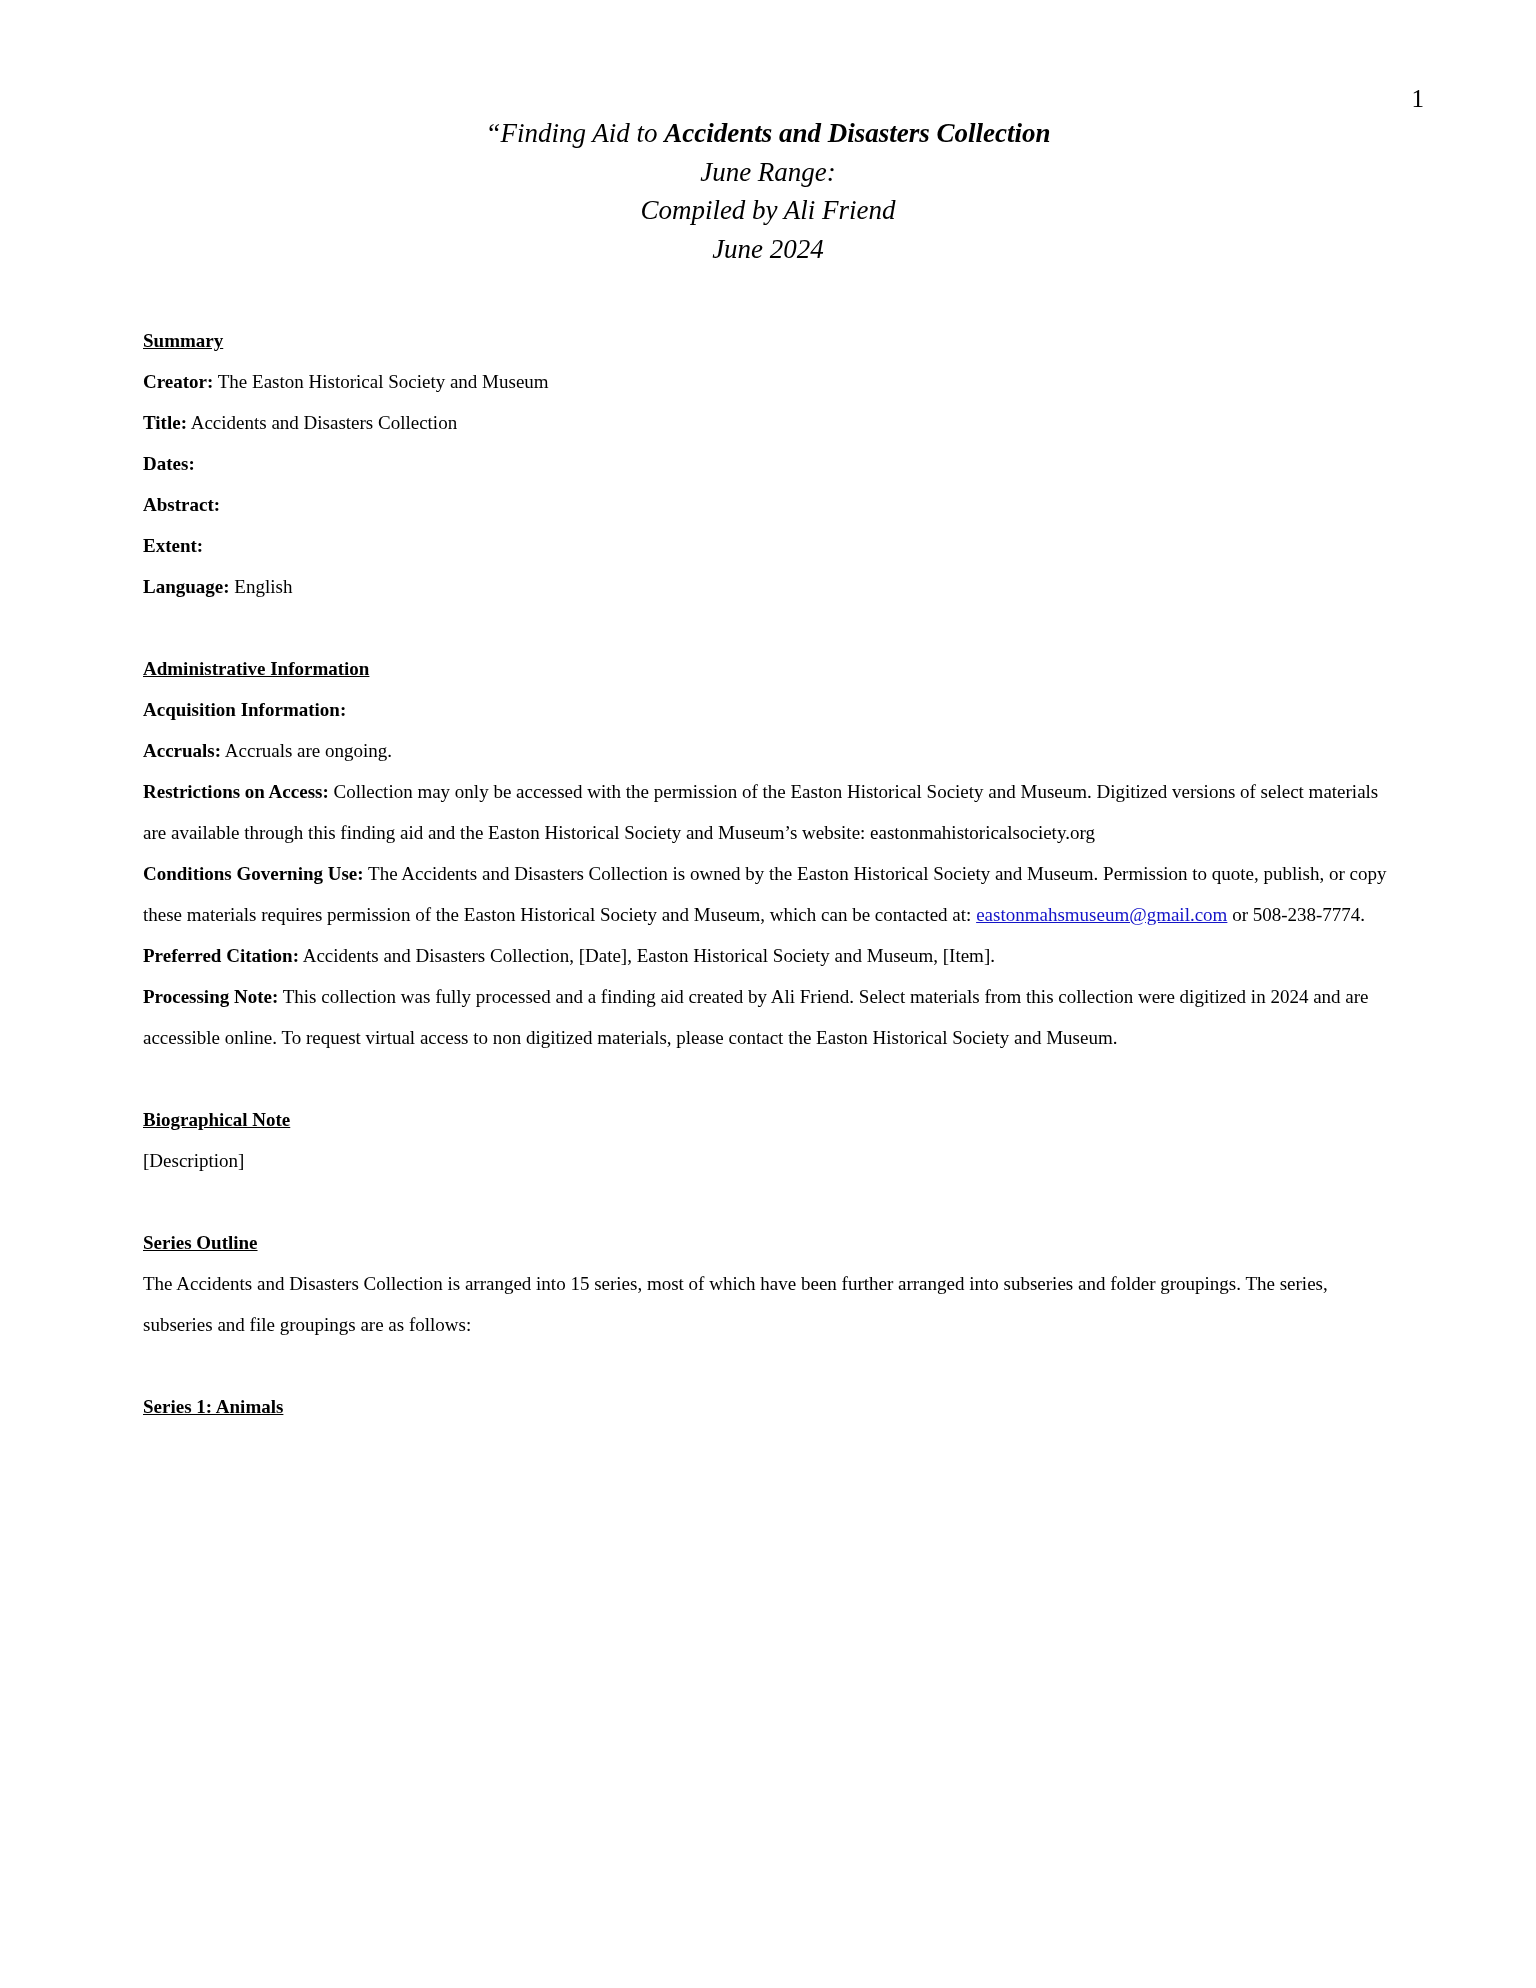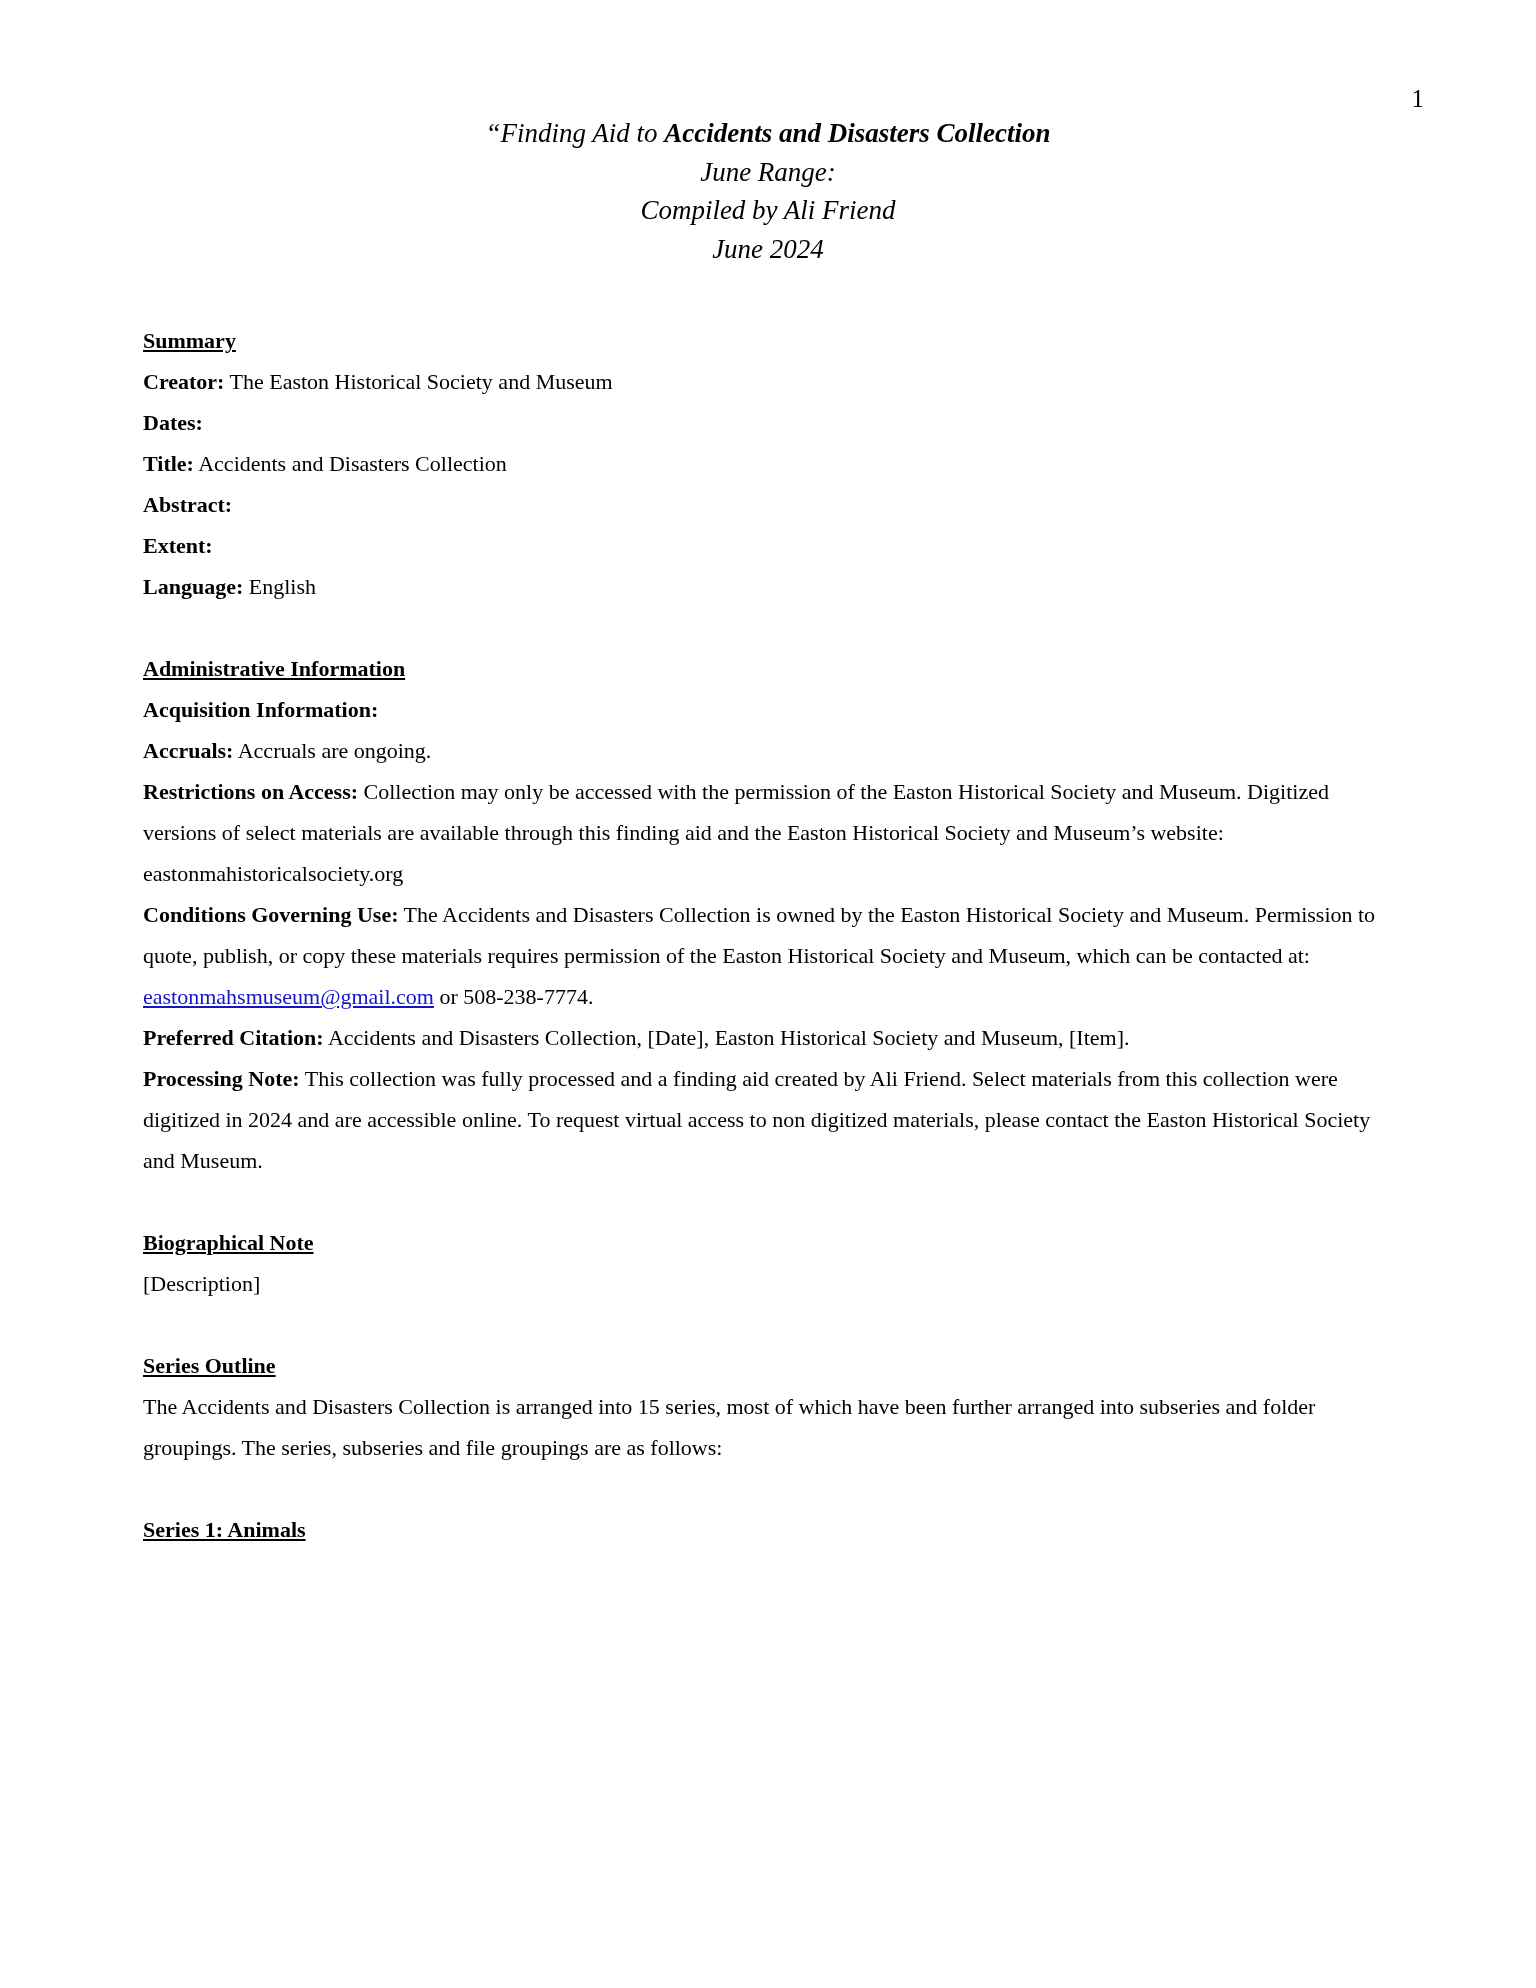--- a/index.html
+++ b/index.html
@@ -36,21 +36,21 @@
     font-size: 27px;
     line-height: 38.5px;
   }
   .title-block .bold {
     font-weight: bold;
   }
   .body-block {
     margin-top: 52px;
     padding-left: 35px;
     padding-right: 35px;
-    font-size: 22px;
+    font-size: 19px;
     line-height: 41px;
     text-align: left;
   }
   .section-head {
     font-weight: bold;
     text-decoration: underline;
     display: inline-block;
   }
   .para {
     margin: 0;
@@ -79,23 +79,23 @@
     <div>Compiled by Ali Friend</div>
     <div>June 2024</div>
   </div>
 
   <div class="body-block">
 
     <div class="para"><span class="section-head">Summary</span></div>
 
     <div class="para"><span class="lbl">Creator:</span><span> The Easton Historical Society and Museum</span></div>
 
+    <div class="para"><span class="lbl">Title:</span><span> Accidents and Disasters Collection</span></div>
+
     <div class="para"><span class="lbl">Dates:</span><span></span></div>
-
-    <div class="para"><span class="lbl">Title:</span><span> Accidents and Disasters Collection</span></div>
 
     <div class="para"><span class="lbl">Abstract:</span><span></span></div>
 
     <div class="para"><span class="lbl">Extent:</span><span></span></div>
 
     <div class="para"><span class="lbl">Language:</span><span> English</span></div>
 
     <div class="spacer"></div>
 
     <div class="para"><span class="section-head">Administrative Information</span></div>

